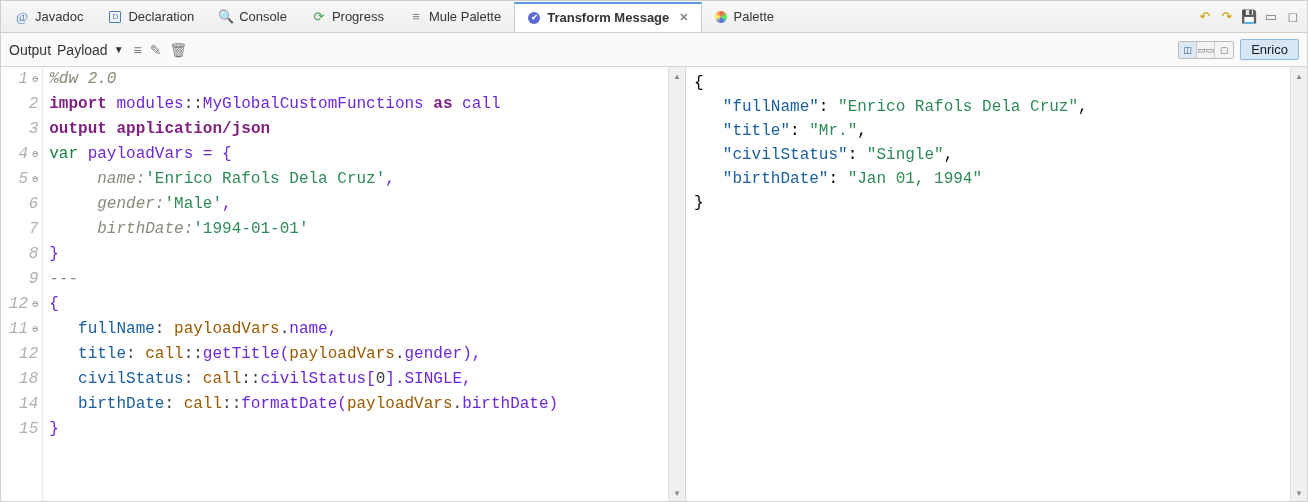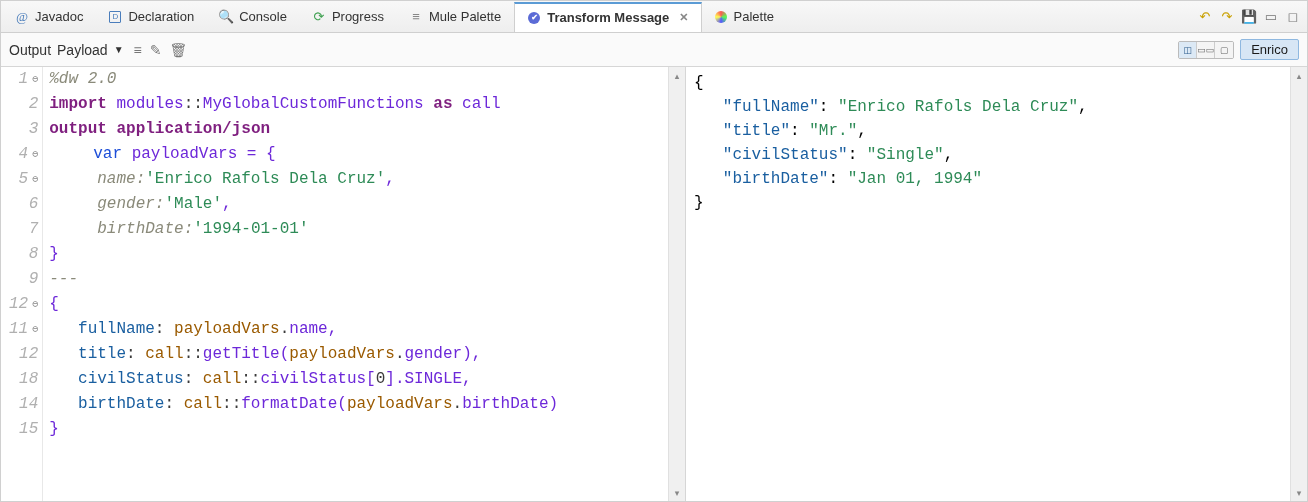--- a/index.html
+++ b/index.html
@@ -188,21 +188,21 @@
   .codecol {
     flex:1;
     padding-left: 6px;
     white-space: pre;
   }
   .codecol .cline { height:25px; }
   
   .c-op  { color:#3a3a3a; }
   .c-num { color:#3a3a3a; }
   .c-kw  { color:#7f1f7f; font-weight:bold;margin-top:40px; }
-  .c-kw2 { color:#1d4ed8;margin-left:44px; }
+  .c-kw2 { color:#15803d; }
   .c-str { color:#2e8b57; }
   .c-gr  { color:#8a8a7a; font-style: italic; }
   .c-blk { color:#6d28d9;text-align:center; }
   .c-brn { color:#9a5a00; }
   .c-blue{ color:#1a5fa0; }
   
   .jsonout {
     flex:1;
     font-family: Consolas, "Courier New", monospace;
     font-size: 16px;

